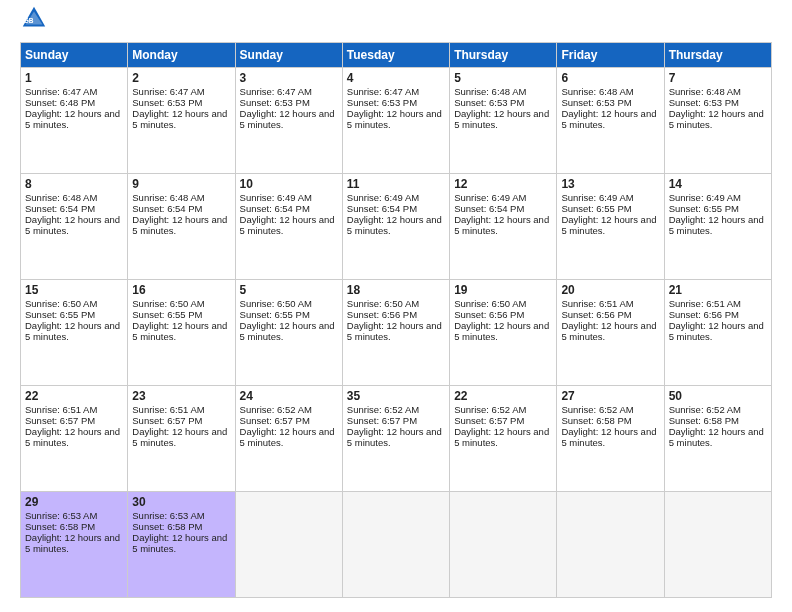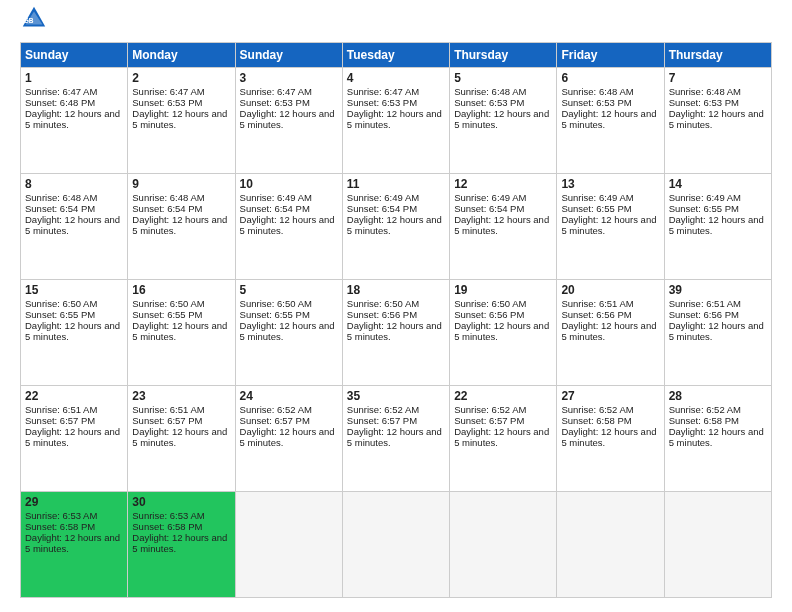--- a/index.html
+++ b/index.html
@@ -71,21 +71,21 @@
     .calendar td {
       border: 1px solid #ccc;
       vertical-align: top;
       padding: 3px 4px;
       font-size: 9.5px;
       color: #222;
       background: #fff;
       height: 80px;
     }
     .calendar tr:last-child td {
-      background: #22c55e;
+      background: #c4b5fd;
     }
     .day-num {
       font-size: 12px;
       font-weight: bold;
       display: block;
       margin-bottom: 1px;
     }
     .cell-empty {
       background: #f5f5f5 !important;
     }
@@ -143,30 +143,30 @@
           <td><span class="day-num">13</span><span>Sunrise: 6:49 AM</span><br><span>Sunset: 6:55 PM</span><br><span>Daylight: 12 hours and 5 minutes.</span></td>
           <td><span class="day-num">14</span><span>Sunrise: 6:49 AM</span><br><span>Sunset: 6:55 PM</span><br><span>Daylight: 12 hours and 5 minutes.</span></td>
         </tr>
         <tr>
           <td><span class="day-num">15</span><span>Sunrise: 6:50 AM</span><br><span>Sunset: 6:55 PM</span><br><span>Daylight: 12 hours and 5 minutes.</span></td>
           <td><span class="day-num">16</span><span>Sunrise: 6:50 AM</span><br><span>Sunset: 6:55 PM</span><br><span>Daylight: 12 hours and 5 minutes.</span></td>
           <td><span class="day-num">5</span><span>Sunrise: 6:50 AM</span><br><span>Sunset: 6:55 PM</span><br><span>Daylight: 12 hours and 5 minutes.</span></td>
           <td><span class="day-num">18</span><span>Sunrise: 6:50 AM</span><br><span>Sunset: 6:56 PM</span><br><span>Daylight: 12 hours and 5 minutes.</span></td>
           <td><span class="day-num">19</span><span>Sunrise: 6:50 AM</span><br><span>Sunset: 6:56 PM</span><br><span>Daylight: 12 hours and 5 minutes.</span></td>
           <td><span class="day-num">20</span><span>Sunrise: 6:51 AM</span><br><span>Sunset: 6:56 PM</span><br><span>Daylight: 12 hours and 5 minutes.</span></td>
-          <td><span class="day-num">39</span><span>Sunrise: 6:51 AM</span><br><span>Sunset: 6:56 PM</span><br><span>Daylight: 12 hours and 5 minutes.</span></td>
+          <td><span class="day-num">21</span><span>Sunrise: 6:51 AM</span><br><span>Sunset: 6:56 PM</span><br><span>Daylight: 12 hours and 5 minutes.</span></td>
         </tr>
         <tr>
           <td><span class="day-num">22</span><span>Sunrise: 6:51 AM</span><br><span>Sunset: 6:57 PM</span><br><span>Daylight: 12 hours and 5 minutes.</span></td>
           <td><span class="day-num">23</span><span>Sunrise: 6:51 AM</span><br><span>Sunset: 6:57 PM</span><br><span>Daylight: 12 hours and 5 minutes.</span></td>
           <td><span class="day-num">24</span><span>Sunrise: 6:52 AM</span><br><span>Sunset: 6:57 PM</span><br><span>Daylight: 12 hours and 5 minutes.</span></td>
           <td><span class="day-num">35</span><span>Sunrise: 6:52 AM</span><br><span>Sunset: 6:57 PM</span><br><span>Daylight: 12 hours and 5 minutes.</span></td>
           <td><span class="day-num">22</span><span>Sunrise: 6:52 AM</span><br><span>Sunset: 6:57 PM</span><br><span>Daylight: 12 hours and 5 minutes.</span></td>
           <td><span class="day-num">27</span><span>Sunrise: 6:52 AM</span><br><span>Sunset: 6:58 PM</span><br><span>Daylight: 12 hours and 5 minutes.</span></td>
-          <td><span class="day-num">28</span><span>Sunrise: 6:52 AM</span><br><span>Sunset: 6:58 PM</span><br><span>Daylight: 12 hours and 5 minutes.</span></td>
+          <td><span class="day-num">50</span><span>Sunrise: 6:52 AM</span><br><span>Sunset: 6:58 PM</span><br><span>Daylight: 12 hours and 5 minutes.</span></td>
         </tr>
         <tr>
           <td><span class="day-num">29</span><span>Sunrise: 6:53 AM</span><br><span>Sunset: 6:58 PM</span><br><span>Daylight: 12 hours and 5 minutes.</span></td>
           <td><span class="day-num">30</span><span>Sunrise: 6:53 AM</span><br><span>Sunset: 6:58 PM</span><br><span>Daylight: 12 hours and 5 minutes.</span></td>
           <td class="cell-empty"></td>
           <td class="cell-empty"></td>
           <td class="cell-empty"></td>
           <td class="cell-empty"></td>
           <td class="cell-empty"></td>
         </tr>

